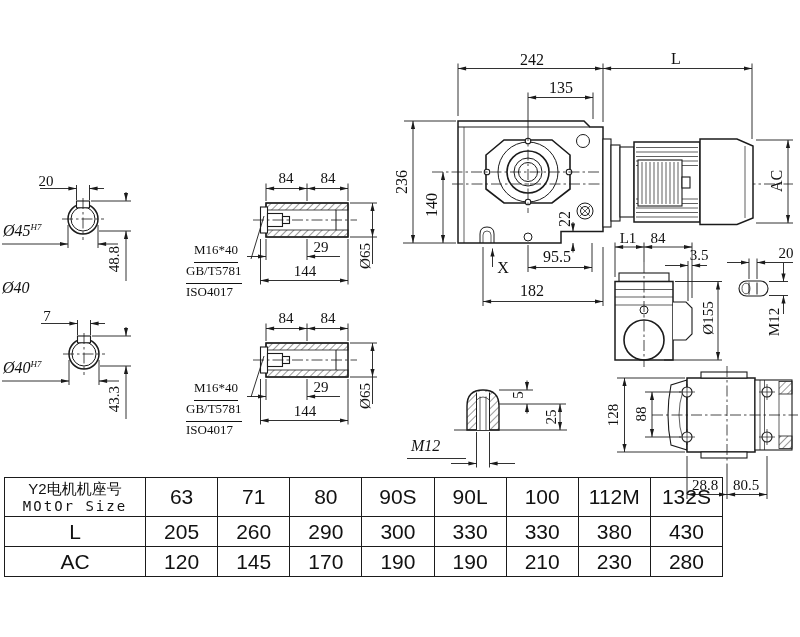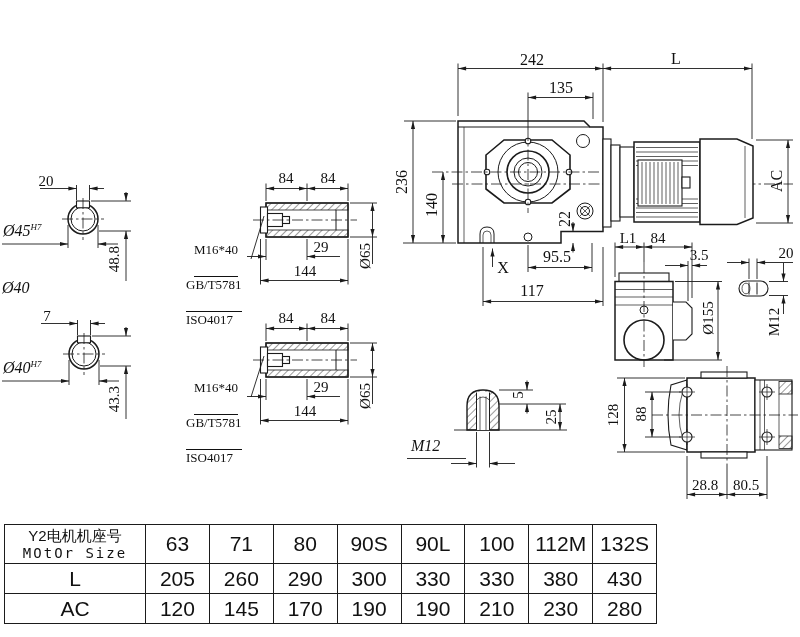--- a/index.html
+++ b/index.html
@@ -20,23 +20,23 @@
   .d {fill:none;stroke:#1b1b1b;stroke-width:.9;}
   .cl{fill:none;stroke:#1b1b1b;stroke-width:.8;stroke-dasharray:11 3 2.5 3;}
   .hzf{fill:url(#hz);stroke:#1b1b1b;stroke-width:.8;}
   .dome{fill:url(#hz);stroke:#1b1b1b;stroke-width:1.4;}
   .dim{position:absolute;transform:translate(-50%,-50%);font-size:15px;white-space:nowrap;line-height:1;}
   .dim.big{font-size:16px;}
   .rot{transform:translate(-50%,-50%) rotate(-90deg);}
   .al{transform:translate(0,-50%);font-style:italic;}
   .dim sup{font-size:9px;vertical-align:super;}
   .note{position:absolute;font-size:13px;line-height:1.3;}
-  .note .u{border-bottom:1px solid #111;display:inline-block;padding-bottom:17px;}
+  .note .u{border-bottom:1px solid #111;display:inline-block;padding-bottom:3px;}
   .note div{white-space:nowrap;}
-  #spec{position:absolute;left:4px;top:524px;width:653px;border-collapse:collapse;
+  #spec{position:absolute;left:4px;top:477px;width:719px;border-collapse:collapse;
         table-layout:fixed;font-family:"Liberation Sans",sans-serif;}
   #spec td{border:1.6px solid #1b1b1b;text-align:center;vertical-align:middle;
         font-size:21px;padding:0;height:29px;color:#111;}
   #spec td.hd{height:38px;}
   #spec .cn{font-size:15px;line-height:1.2;font-family:"Liberation Sans",sans-serif;}
   #spec .en{font-size:14px;letter-spacing:2px;font-family:"DejaVu Sans Mono",monospace;}
 </style>
 </head>
 <body>
 
@@ -360,21 +360,21 @@
 
   <span class="dim big" style="left:532px;top:60px">242</span>
   <span class="dim big" style="left:676px;top:59px">L</span>
   <span class="dim big" style="left:561px;top:88px">135</span>
   <span class="dim rot big" style="left:402px;top:182px">236</span>
   <span class="dim rot big" style="left:432px;top:205px">140</span>
   <span class="dim rot big" style="left:777px;top:181px">AC</span>
   <span class="dim rot big" style="left:565px;top:219px">22</span>
   <span class="dim big" style="left:503px;top:268px">X</span>
   <span class="dim big" style="left:557px;top:257px">95.5</span>
-  <span class="dim big" style="left:532px;top:291px">117</span>
+  <span class="dim big" style="left:532px;top:291px">182</span>
 
   <span class="dim" style="left:628px;top:238px">L1</span>
   <span class="dim" style="left:658px;top:238px">84</span>
   <span class="dim" style="left:699px;top:255px">3.5</span>
   <span class="dim" style="left:786px;top:253px">20</span>
   <span class="dim rot" style="left:708px;top:318px">Ø155</span>
   <span class="dim rot" style="left:774px;top:322px">M12</span>
 
   <span class="dim rot" style="left:518px;top:395px">5</span>
   <span class="dim rot" style="left:551px;top:417px">25</span>

